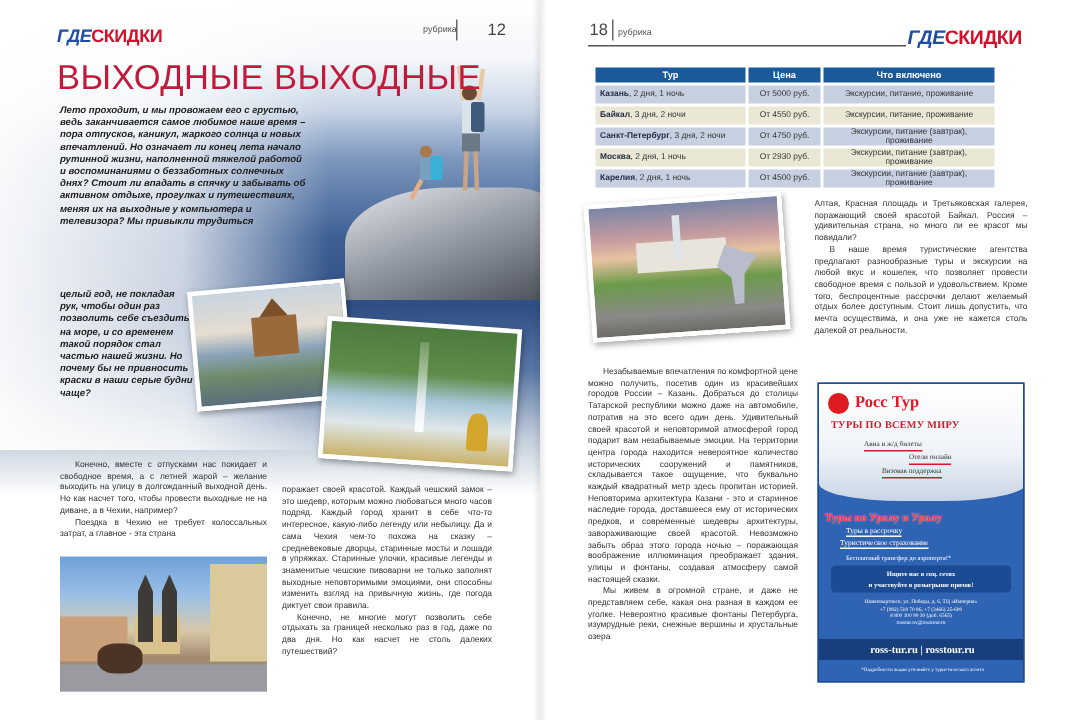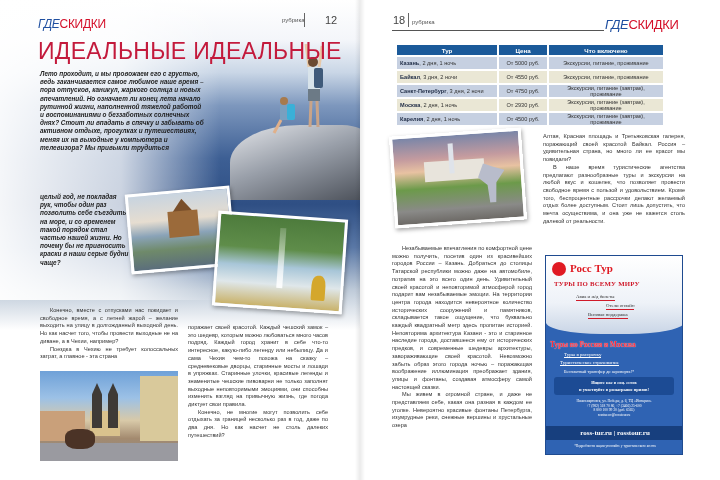--- a/index.html
+++ b/index.html
@@ -11,21 +11,21 @@
   .gutter { position: absolute; left: 355px; top: 0; width: 10px; height: 480px; background: linear-gradient(90deg, rgba(0,0,0,0) 0%, rgba(0,0,0,0.08) 50%, rgba(0,0,0,0) 100%); z-index: 20; }
 
   
   .hero-bg { position: absolute; left: 0; top: 0; width: 360px; height: 330px;
     background: linear-gradient(180deg, #ffffff 0%, #f4f6fa 12%, #c9d6e6 22%, #7d97bd 32%, #3d5f94 48%, #2f4f84 62%, #5a78a6 75%, #bfcbd9 88%, #ffffff 100%); }
   .hero-fade { position: absolute; left: 0; top: 0; width: 220px; height: 300px; background: linear-gradient(90deg, rgba(255,255,255,0.95) 0%, rgba(255,255,255,0.75) 55%, rgba(255,255,255,0) 100%); }
   .rock { position: absolute; left: 230px; top: 125px; width: 140px; height: 75px; background: linear-gradient(160deg, #e4e6ea 0%, #9aa0aa 45%, #4a4f58 100%); border-radius: 50% 20% 0 0; }
   .person-standing { position: absolute; left: 300px; top: 42px; width: 24px; height: 90px; }
   .person-sitting { position: absolute; left: 272px; top: 95px; width: 24px; height: 45px; }
 
-  .logo { position: absolute; font-weight: normal; font-size: 12px; letter-spacing: -0.3px; }
+  .logo { position: absolute; font-weight: bold; font-size: 12px; letter-spacing: -0.3px; }
   .logo .gde { color: #1f4fa0; font-style: italic; }
   .logo .skidki { color: #d4102a; }
   .logo-left { left: 38px; top: 17px; }
   .logo-right { left: 605px; top: 17px; font-size: 13px; }
 
   .rubric-left { position: absolute; left: 282px; top: 17px; font-size: 6px; color: #555; }
   .pagenum-left { position: absolute; left: 304px; top: 13px; font-size: 11px; color: #444; border-left: 1px solid #666; padding-left: 20px; line-height: 14px; }
   .main-title { position: absolute; left: 38px; top: 38px; font-size: 23px; color: #c31a3c; letter-spacing: 0.3px; font-weight: normal; }
   .lead { position: absolute; left: 40px; top: 70px; width: 165px; font-size: 6.4px; line-height: 8.2px; font-weight: bold; font-style: italic; color: #1c1c1c; }
   .lead-narrow { position: absolute; left: 40px; top: 193px; width: 90px; font-size: 6.4px; line-height: 8.2px; font-weight: bold; font-style: italic; color: #1c1c1c; }
@@ -122,21 +122,21 @@
       <line x1="9" y1="25" x2="2" y2="38" stroke="#e0b08a" stroke-width="3"></line>
     </svg>
     <div class="hero-fade"></div>
 
     <div class="logo logo-left">
       <span class="gde">ГДЕ</span><span class="skidki">СКИДКИ</span>
     </div>
     <div class="rubric-left">рубрика</div>
     <div class="pagenum-left">12</div>
 
-    <h1 class="main-title">ИДЕАЛЬНЫЕ ИДЕАЛЬНЫЕ</h1>
+    <h1 class="main-title">ВЫХОДНЫЕ ВЫХОДНЫЕ</h1>
     <div class="lead">Лето проходит, и мы провожаем его с грустью, ведь заканчивается самое любимое наше время – пора отпусков, каникул, жаркого солнца и новых впечатлений. Но означает ли конец лета начало рутинной жизни, наполненной тяжелой работой и воспоминаниями о беззаботных солнечных днях? Стоит ли впадать в спячку и забывать об активном отдыхе, прогулках и путешествиях, меняя их на выходные у компьютера и телевизора? Мы привыкли трудиться</div>
     <div class="lead-narrow">целый год, не покладая рук, чтобы один раз позволить себе съездить на море, и со временем такой порядок стал частью нашей жизни. Но почему бы не привносить краски в наши серые будни чаще?</div>
 
     <div class="photo photo-church">
       <div class="church-roof"></div>
       <div class="church-shape"></div>
     </div>
     <div class="photo photo-fountain">
       <div class="fountain-jet"></div>
       <div class="gold-statue"></div>
@@ -226,21 +226,21 @@
   </div>
 
   <div class="ad">
     <div class="ad-top"></div>
     <div class="ad-logo-circle"></div>
     <div class="ad-brand">Росс Тур</div>
     <div class="ad-headline">ТУРЫ ПО ВСЕМУ МИРУ</div>
     <div class="ad-line ad-l1">Авиа и ж/д билеты</div>
     <div class="ad-line ad-l2">Отели онлайн</div>
     <div class="ad-line ad-l3">Визовая поддержка</div>
-    <div class="ad-red-title">Туры по России и Москва</div>
+    <div class="ad-red-title">Туры по Уралу и Уралу</div>
     <div class="ad-w1">Туры в рассрочку</div>
     <div class="ad-w2">Туристическое страхование</div>
     <div class="ad-w3">Бесплатный трансфер до аэропорта!*</div>
     <div class="ad-box">
       <div>Ищите нас в соц. сетях</div>
       <div>и участвуйте в розыгрыше призов!</div>
     </div>
     <div class="ad-contacts">
       <div>Нижневартовск, ул. Победы, д. 6, ТЦ «Империя»</div>
       <div>+7 (982) 518 70 86, +7 (3466) 25-600</div>

